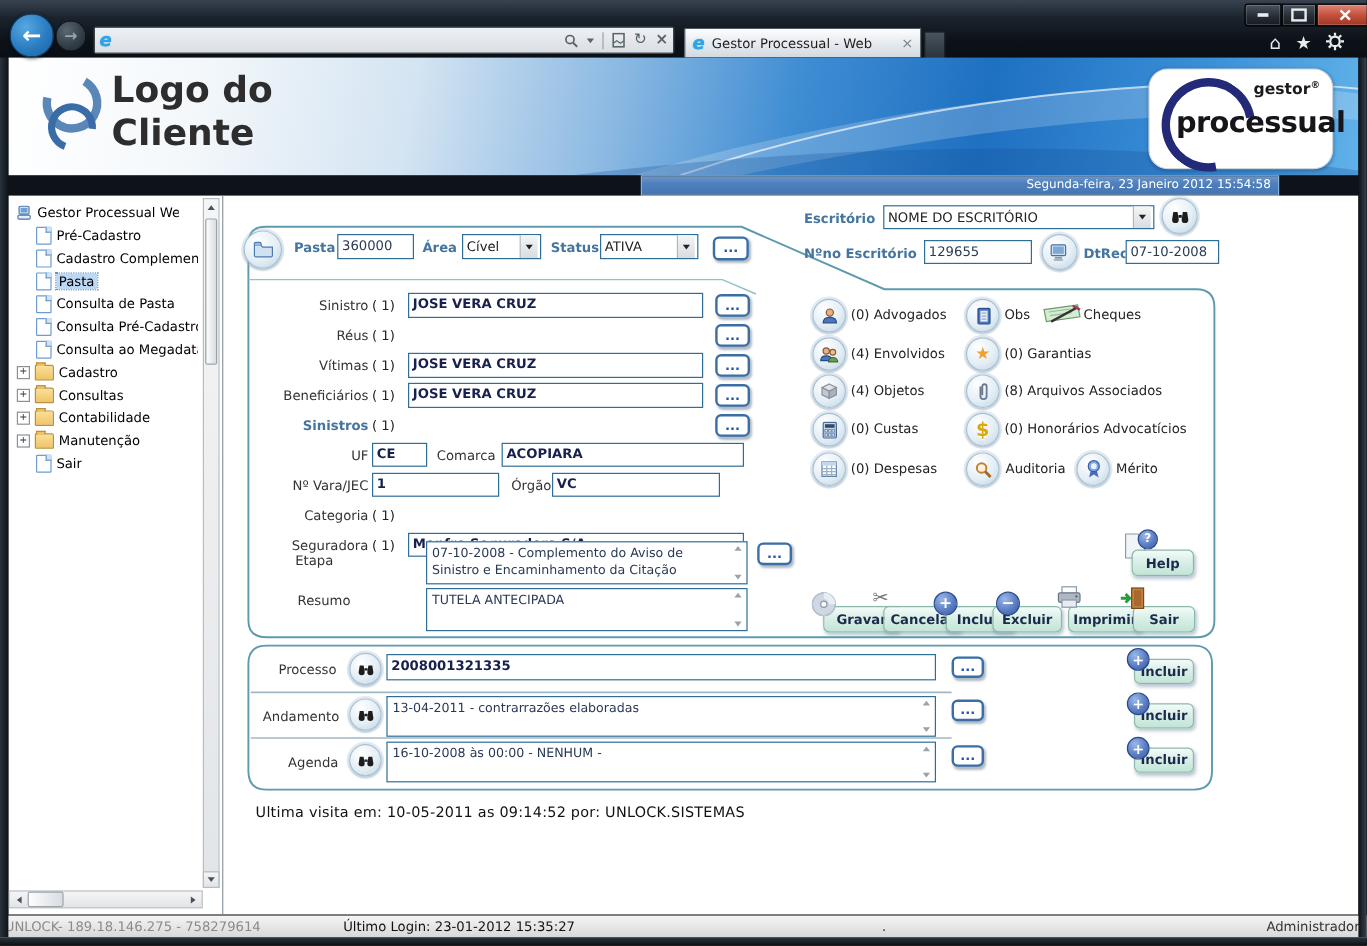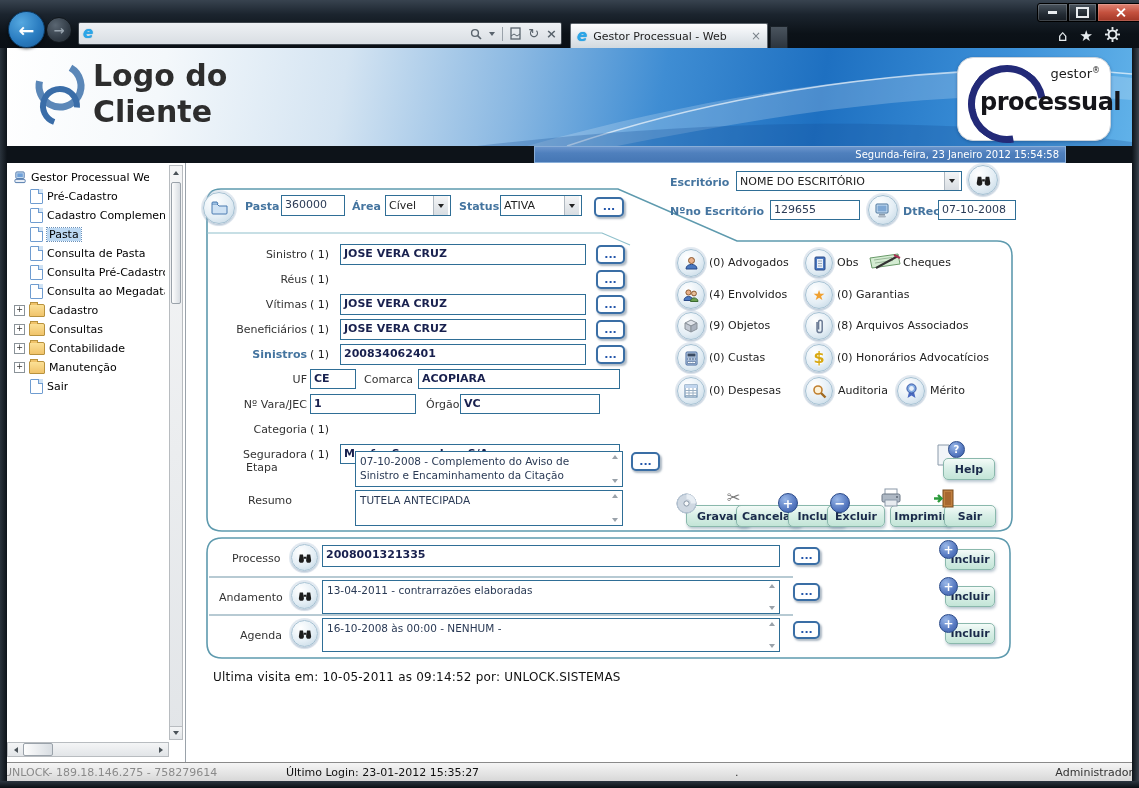--- a/index.html
+++ b/index.html
@@ -41,21 +41,21 @@
   .xx::before{transform:rotate(45deg);} .xx::after{transform:rotate(-45deg);}
   .quick{top:27px;display:flex;gap:12px;color:#e7ecef;font-size:15px;}
   
   .banner{left:7px;top:48px;width:1125px;height:98px;overflow:hidden;
     background:linear-gradient(100deg,#ffffff 0%,#f4f8fb 14%,#d4e4f2 30%,#8ab8e2 45%,#3f8dd3 58%,#1e70c1 72%,#3c90d8 88%,#61b2e9 100%);}
   .clientlogo-t{font-weight:bold;color:#2d2d2d;font-size:30px;line-height:1;}
   .brandbox{left:957px;top:57px;width:152px;height:82px;background:#fff;border:1px solid #ccd4dc;
             border-radius:16px;box-shadow:0 1px 3px rgba(0,40,90,.35);}
   .carc{left:10px;top:7px;width:64px;height:64px;border-radius:50%;border:7px solid #232a78;
         border-right-color:transparent;transform:rotate(35deg);}
-  .gestor-s{right:10px;top:8px;font-size:13px;font-weight:normal;color:#1a1a1a;margin-left:46px;}
+  .gestor-s{right:10px;top:8px;font-size:13px;font-weight:bold;color:#1a1a1a;margin-left:46px;}
   .gestor-s sup{font-size:8px;}
   .processual-s{left:22px;top:30px;font-size:24px;font-weight:bold;color:#15151a;letter-spacing:-.5px;}
   
   .modseg{top:146px;height:17px;background:linear-gradient(180deg,#6a95cc,#4f80bd 40%,#4576b4);
           border:1px solid #89aed8;box-sizing:border-box;color:#fff;font-size:10px;
           display:flex;align-items:center;padding:0 6px;}
   
   .sidebar{left:7px;top:163px;width:179px;height:599px;background:#fff;border-right:1px solid #9aa2aa;box-sizing:border-box;}
   .titem{position:absolute;height:17px;display:flex;align-items:center;gap:4px;font-size:11px;color:#000;white-space:nowrap;}
   .tlabel{overflow:hidden;max-width:118px;text-overflow:clip;}
@@ -357,21 +357,20 @@
   <div class="abs inp bv" style="left:340px;top:294px;width:246px;height:21px">JOSE VERA CRUZ</div>
   <div class="abs dots" style="left:596px;top:295px;width:29px;height:19px">...</div>
 
   <div class="abs lbl rlab" style="top:323px">Beneficiários</div>
   <div class="abs cnt" style="left:310px;top:323px">( 1)</div>
   <div class="abs inp bv" style="left:340px;top:319px;width:246px;height:21px">JOSE VERA CRUZ</div>
   <div class="abs dots" style="left:596px;top:320px;width:29px;height:19px">...</div>
 
   <div class="abs blbl rlab" style="top:348px">Sinistros</div>
   <div class="abs cnt" style="left:310px;top:348px">( 1)</div>
-  <div class="abs inp bv" style="left:340px;top:344px;width:246px;height:21px">200834062401</div>
   <div class="abs dots" style="left:596px;top:345px;width:29px;height:19px">...</div>
 
   <div class="abs lbl rlab" style="top:373px">UF</div>
   <div class="abs inp bv" style="left:310px;top:369px;width:46px;height:20px">CE</div>
   <div class="abs lbl" style="left:364px;top:373px">Comarca</div>
   <div class="abs inp bv" style="left:418px;top:369px;width:202px;height:20px">ACOPIARA</div>
 
   <div class="abs lbl rlab" style="top:398px">Nº Vara/JEC</div>
   <div class="abs inp bv" style="left:310px;top:394px;width:106px;height:20px">1</div>
   <div class="abs lbl" style="left:426px;top:398px">Órgão</div>
@@ -446,21 +445,21 @@
     </div>
   <div class="abs badge-l" style="left:837px;top:288px">(0) Garantias</div>
 
   <div class="abs circ" style="left:677px;top:312px;width:26px;height:26px">
       <svg width="14" height="14" viewBox="0 0 14 14">
         <path d="M7 1 13 4 7 7 1 4Z" fill="#e0e4ea" stroke="#8a929a"></path>
         <path d="M1 4v6l6 3V7Z" fill="#c2c8d2" stroke="#8a929a"></path>
         <path d="M13 4v6l-6 3V7Z" fill="#aab2be" stroke="#8a929a"></path>
       </svg>
     </div>
-  <div class="abs badge-l" style="left:709px;top:319px">(9) Objetos</div>
+  <div class="abs badge-l" style="left:709px;top:319px">(4) Objetos</div>
   <div class="abs circ" style="left:805px;top:312px;width:26px;height:26px">
       <svg width="11" height="16" viewBox="0 0 11 16">
         <path d="M3 4v8a2.6 2.6 0 0 0 5.2 0V4a1.8 1.8 0 0 0-3.6 0v7.4" fill="none" stroke="#6a7a94" stroke-width="1.5"></path>
       </svg>
     </div>
   <div class="abs badge-l" style="left:837px;top:319px">(8) Arquivos Associados</div>
 
   <div class="abs circ" style="left:677px;top:344px;width:26px;height:26px">
       <svg width="13" height="15" viewBox="0 0 13 15">
         <rect x="1" y="1" width="11" height="13" rx="1" fill="#c2d6ee" stroke="#47699c"></rect>

